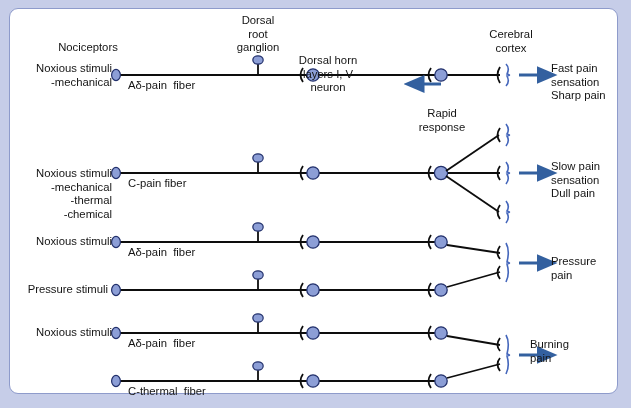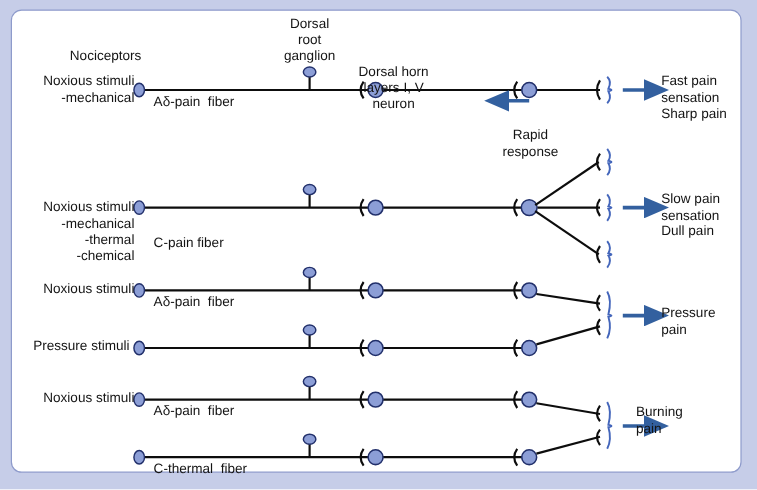--- a/index.html
+++ b/index.html
@@ -163,33 +163,35 @@
     </g>
   </svg>
 
   <div class="hdr lbl-center" style="left:28px; top:41px; width:120px;">Nociceptors</div>
   <div class="hdr lbl-center" style="left:213px; top:14px; width:90px;">Dorsal
 root
 ganglion</div>
   <div class="hdr lbl-center" style="left:283px; top:14px; width:90px;margin-top:40px;">Dorsal horn
 layers I, V
 neuron</div>
+  <div class="hdr lbl-center" style="left:468px; top:28px; width:86px;">Cerebral
+cortex</div>
 
   <div class="lbl lbl-right" style="left:0px; top:62px; width:112px;">Noxious stimuli
 -mechanical</div>
   <div class="lbl lbl-right" style="left:0px; top:167px; width:112px;">Noxious stimuli
 -mechanical
 -thermal
 -chemical</div>
   <div class="lbl lbl-right" style="left:0px; top:235px; width:112px;">Noxious stimuli</div>
   <div class="lbl lbl-right" style="left:0px; top:283px; width:108px;">Pressure stimuli</div>
   <div class="lbl lbl-right" style="left:0px; top:326px; width:112px;">Noxious stimuli</div>
 
   <div class="fiber-lbl" style="left:128px; top:79px;">Aδ-pain  fiber</div>
-  <div class="fiber-lbl" style="left:128px; top:177px;margin-top:20px;">C-pain fiber</div>
+  <div class="fiber-lbl" style="left:128px; top:177px;">C-pain fiber</div>
   <div class="fiber-lbl" style="left:128px; top:246px;">Aδ-pain  fiber</div>
   <div class="fiber-lbl" style="left:128px; top:337px;">Aδ-pain  fiber</div>
   <div class="fiber-lbl" style="left:128px; top:385px;">C-thermal  fiber</div>
 
   <div class="lbl lbl-center" style="left:398px; top:107px; width:88px;">Rapid
 response</div>
 
   <div class="lbl lbl-left" style="left:551px; top:62px; width:80px;">Fast pain
 sensation
 Sharp pain</div>

